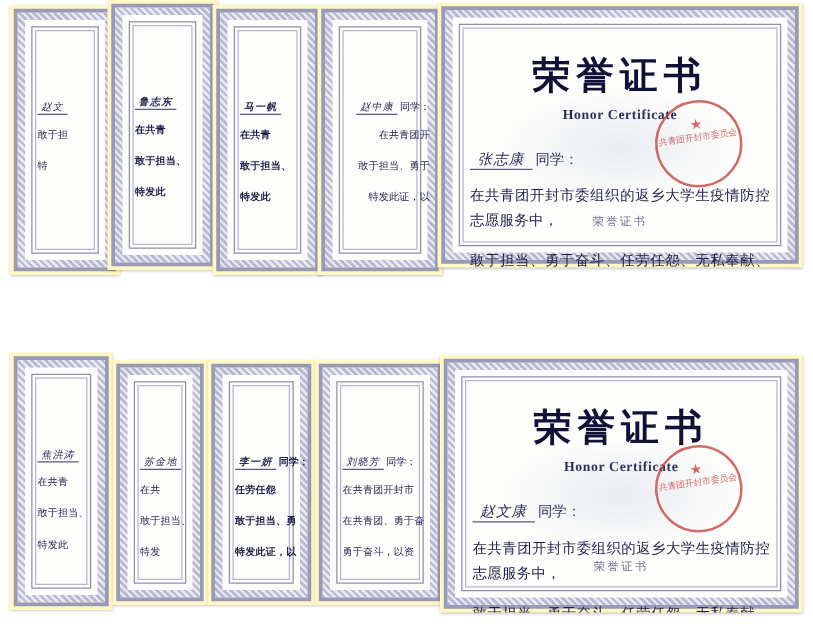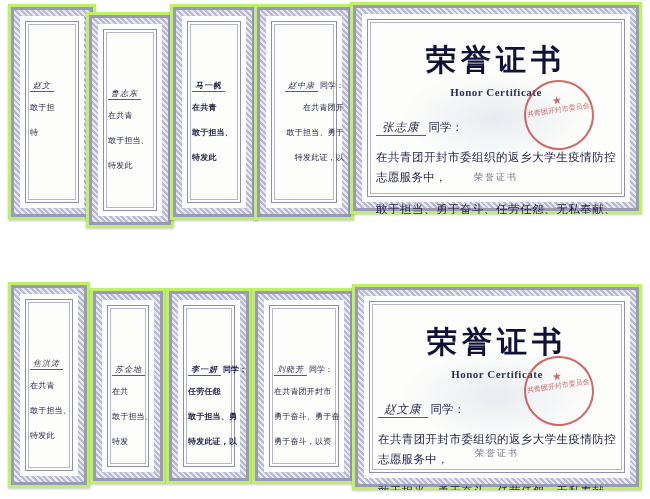--- a/index.html
+++ b/index.html
@@ -15,21 +15,21 @@
     font-family: "Liberation Serif", serif;
   }
 
   .stack {
     position: absolute;
   }
 
   
   .cert {
     position: absolute;
-    background: #bef264;
+    background: #fef9c3;
     box-shadow: 0 1px 2px rgba(0,0,0,0.22);
     overflow: hidden;
   }
   .cert .outer-border {
     position: absolute;
     left: 3px; right: 3px; top: 3px; bottom: 3px;
     border: 3px solid #9a9ab8;
     background:
       repeating-linear-gradient(45deg,
         #b9b9d2 0px, #b9b9d2 2px,
@@ -176,21 +176,21 @@
     <div class="thin-line2"></div>
     <div class="content">
       <div class="name-row">
         <span class="hand">赵文</span>
       </div>
       <div class="body-text">敢于担</div>
       <div class="body-text">特</div>
     </div>
   </div>
 
-  <div class="cert small" style="left:86px;top:12px;width:88px;height:216px;">
+  <div class="cert small" style="left:86px;top:0;width:88px;height:216px;font-weight:bold;">
     <div class="outer-border"></div>
     <div class="inner-white"></div>
     <div class="thin-line"></div>
     <div class="thin-line2"></div>
     <div class="content">
       <div class="name-row">
         <span class="hand">鲁志东</span>
       </div>
       <div class="body-text">在共青</div>
       <div class="body-text">敢于担当、</div>
@@ -307,21 +307,21 @@
     <div class="outer-border"></div>
     <div class="inner-white"></div>
     <div class="thin-line"></div>
     <div class="thin-line2"></div>
     <div class="content">
       <div class="name-row">
         <span class="hand">刘晓芳</span>
         <span>同学：</span>
       </div>
       <div class="body-text">在共青团开封市</div>
-      <div class="body-text">勇于奋斗、勇于奋</div>
+      <div class="body-text">在共青团、勇于奋</div>
       <div class="body-text">勇于奋斗，以资</div>
     </div>
   </div>
 
   <div class="cert big" style="left:352px;top:6px;width:290px;height:206px;">
     <div class="outer-border"></div>
     <div class="inner-white"></div>
     <div class="thin-line"></div>
     <div class="thin-line2"></div>
     <div class="content">

